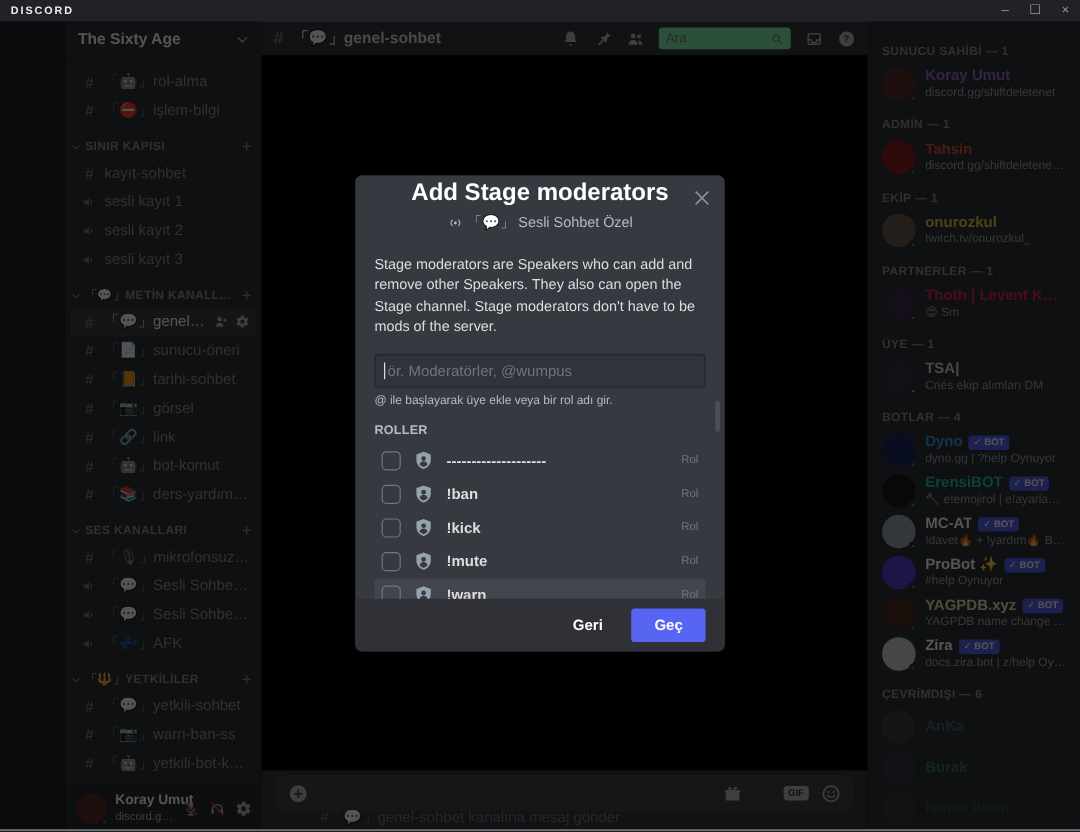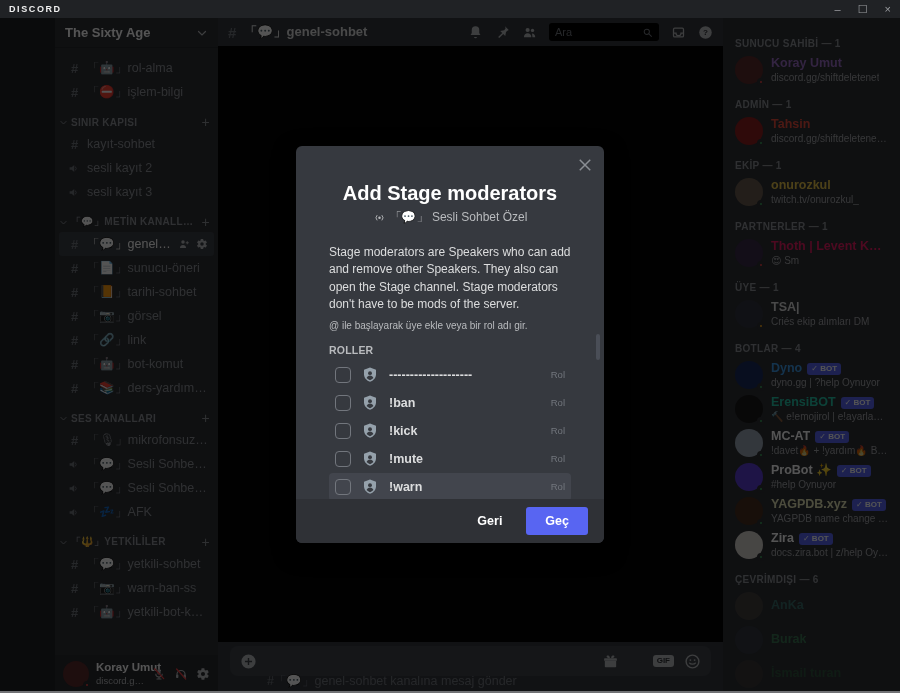--- a/index.html
+++ b/index.html
@@ -47,21 +47,21 @@
   .dot[data-status="idle"]{background:#faa81a;}
   .dot[data-status="dnd"]{background:#ed4245;}
   
   .main{flex:1;display:flex;flex-direction:column;background:#36393f;min-width:0;}
   .topbar{height:28px;display:flex;align-items:center;padding:0 10px;gap:8px;background:#36393f;
     box-shadow:0 1px 0 rgba(0,0,0,.25);flex-shrink:0;}
   .tb-hash{color:#72767d;font-weight:700;font-size:15px;}
   .tb-name{color:#dcddde;font-size:13px;font-weight:700;white-space:nowrap;}
   .tb-icons{margin-left:auto;display:flex;align-items:center;gap:12px;color:#b9bbbe;}
   .tb-icons svg{width:15px;height:15px;}
-  .searchbox{width:110px;height:18px;background:#000000;border-radius:3px;display:flex;align-items:center;
+  .searchbox{width:110px;height:18px;background:#86efac;border-radius:3px;display:flex;align-items:center;
     padding:0 6px;color:#72767d;font-size:11px;gap:4px;}
   .searchbox .sb-text{flex:1;}
   .searchbox svg{width:11px;height:11px;}
   .content{flex:1;background:#050505;}
   .composer{height:30px;margin:4px 12px 17px;background:#40444b;border-radius:8px;display:flex;
     align-items:center;padding:0 10px;gap:10px;flex-shrink:0;}
   .composer-ph{color:#72767d;font-size:12.5px;flex:1;white-space:nowrap;overflow:hidden;margin-top:40px;}
   .composer svg{width:17px;height:17px;color:#b9bbbe;flex-shrink:0;}
   .gifbox{background:#b9bbbe;color:#2f3136;font-size:8px;font-weight:800;border-radius:3px;
     padding:2px 4px;line-height:1;flex-shrink:0;margin-left:24px;}
@@ -81,25 +81,25 @@
   .m-activity:empty{display:none;}
   .m-row.off .m-avatar{opacity:.5;}
   .m-row.off .m-name{opacity:.45;}
   
   .overlay{position:absolute;top:18px;left:0;right:0;bottom:0;background:rgba(0,0,0,.67);z-index:10;}
   .bottom-strip{position:absolute;left:0;right:0;bottom:0;height:2px;background:#717275;z-index:30;}
   .modal{position:absolute;left:296px;top:146px;width:308px;height:397px;background:#36393f;
     border-radius:6px;z-index:20;box-shadow:0 8px 22px rgba(0,0,0,.5);overflow:hidden;}
   .modal-close{position:absolute;top:10px;right:10px;color:#8a8e94;width:18px;height:18px;}
   .modal-close svg{width:18px;height:18px;}
-  .modal-title{margin-top:36px;text-align:center;color:#fff;font-size:20px;font-weight:800;}
+  .modal-title{margin-top:4px;text-align:center;color:#fff;font-size:20px;font-weight:800;}
   .modal-sub{margin-top:4px;display:flex;justify-content:center;align-items:center;gap:4px;
     color:#b9bbbe;font-size:12px;}
   .modal-sub svg{width:13px;height:13px;flex-shrink:0;}
-  .modal-body{padding:0 33px;}
+  .modal-body{padding:0 16px;}
   .modal-desc{margin-top:18px;color:#dcddde;font-size:12px;line-height:1.45;}
   .modal-inputwrap{position:relative;margin-top:13px;}
   .modal-input{width:100%;height:28px;background:#303339;border:1px solid #24262b;border-radius:3px;
     color:#dcddde;font-size:12.5px;padding:0 8px 0 10px;outline:none;
     font-family:"Liberation Sans","DejaVu Sans",sans-serif;}
   .modal-input::placeholder{color:#6f747c;}
   .caret{position:absolute;left:8px;top:7px;width:1px;height:14px;background:#dcddde;}
   .modal-help{margin-top:6px;font-size:10px;color:#b9bbbe;}
   .roles-header{margin-top:13px;font-size:10.5px;font-weight:700;color:#b9bbbe;letter-spacing:.2px;}
   .roles{margin-top:5px;}
@@ -241,20 +241,26 @@
             <span class="cat-plus">+</span>
           </div>
         <div class="ch-row">
             <span class="ch-hash">#</span>
             <span class="ch-label">kayıt-sohbet</span>
           </div>
         <div class="ch-row">
             <svg class="ch-ico">
               <use href="#i-speaker"></use>
             </svg>
+            <span class="ch-label">sesli kayıt 1</span>
+          </div>
+        <div class="ch-row">
+            <svg class="ch-ico">
+              <use href="#i-speaker"></use>
+            </svg>
             <span class="ch-label">sesli kayıt 2</span>
           </div>
         <div class="ch-row">
             <svg class="ch-ico">
               <use href="#i-speaker"></use>
             </svg>
             <span class="ch-label">sesli kayıt 3</span>
           </div>
 
         <div class="cat-row">
@@ -598,20 +604,24 @@
       </span>
     <div class="modal-title">Add Stage moderators</div>
     <div class="modal-sub">
       <svg>
           <use href="#i-stage"></use>
         </svg>
       <span>「💬」 Sesli Sohbet Özel</span>
     </div>
     <div class="modal-body">
       <div class="modal-desc">Stage moderators are Speakers who can add and remove other Speakers. They also can open the Stage channel. Stage moderators don't have to be mods of the server.</div>
+      <div class="modal-inputwrap">
+        <input class="modal-input" type="text" placeholder="ör. Moderatörler, @wumpus" style="">
+        <span class="caret"></span>
+      </div>
       <div class="modal-help">@ ile başlayarak üye ekle veya bir rol adı gir.</div>
       <div class="roles-header">ROLLER</div>
       <div class="roles">
         <div class="role-row">
           <span class="checkbox"></span>
           <svg class="role-icon">
               <use href="#i-shield"></use>
             </svg>
           <span class="role-name">--------------------</span>
           <span class="role-tag">Rol</span>

